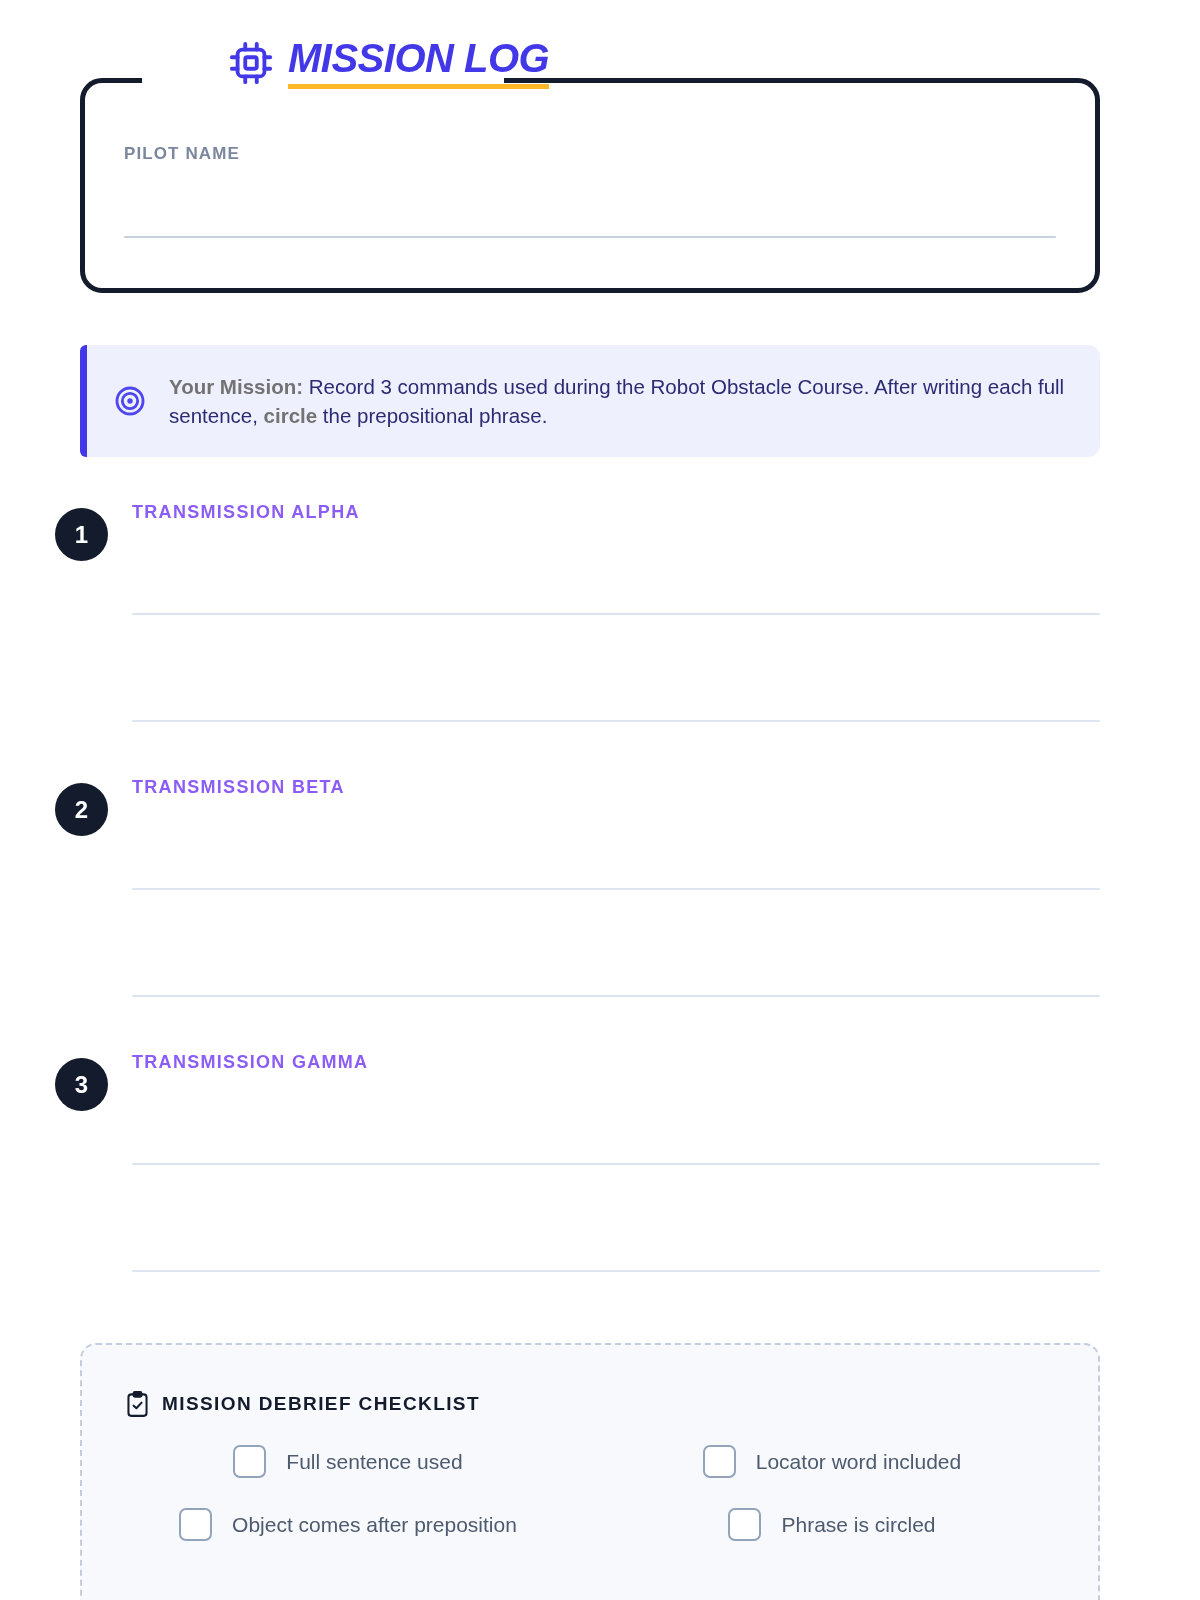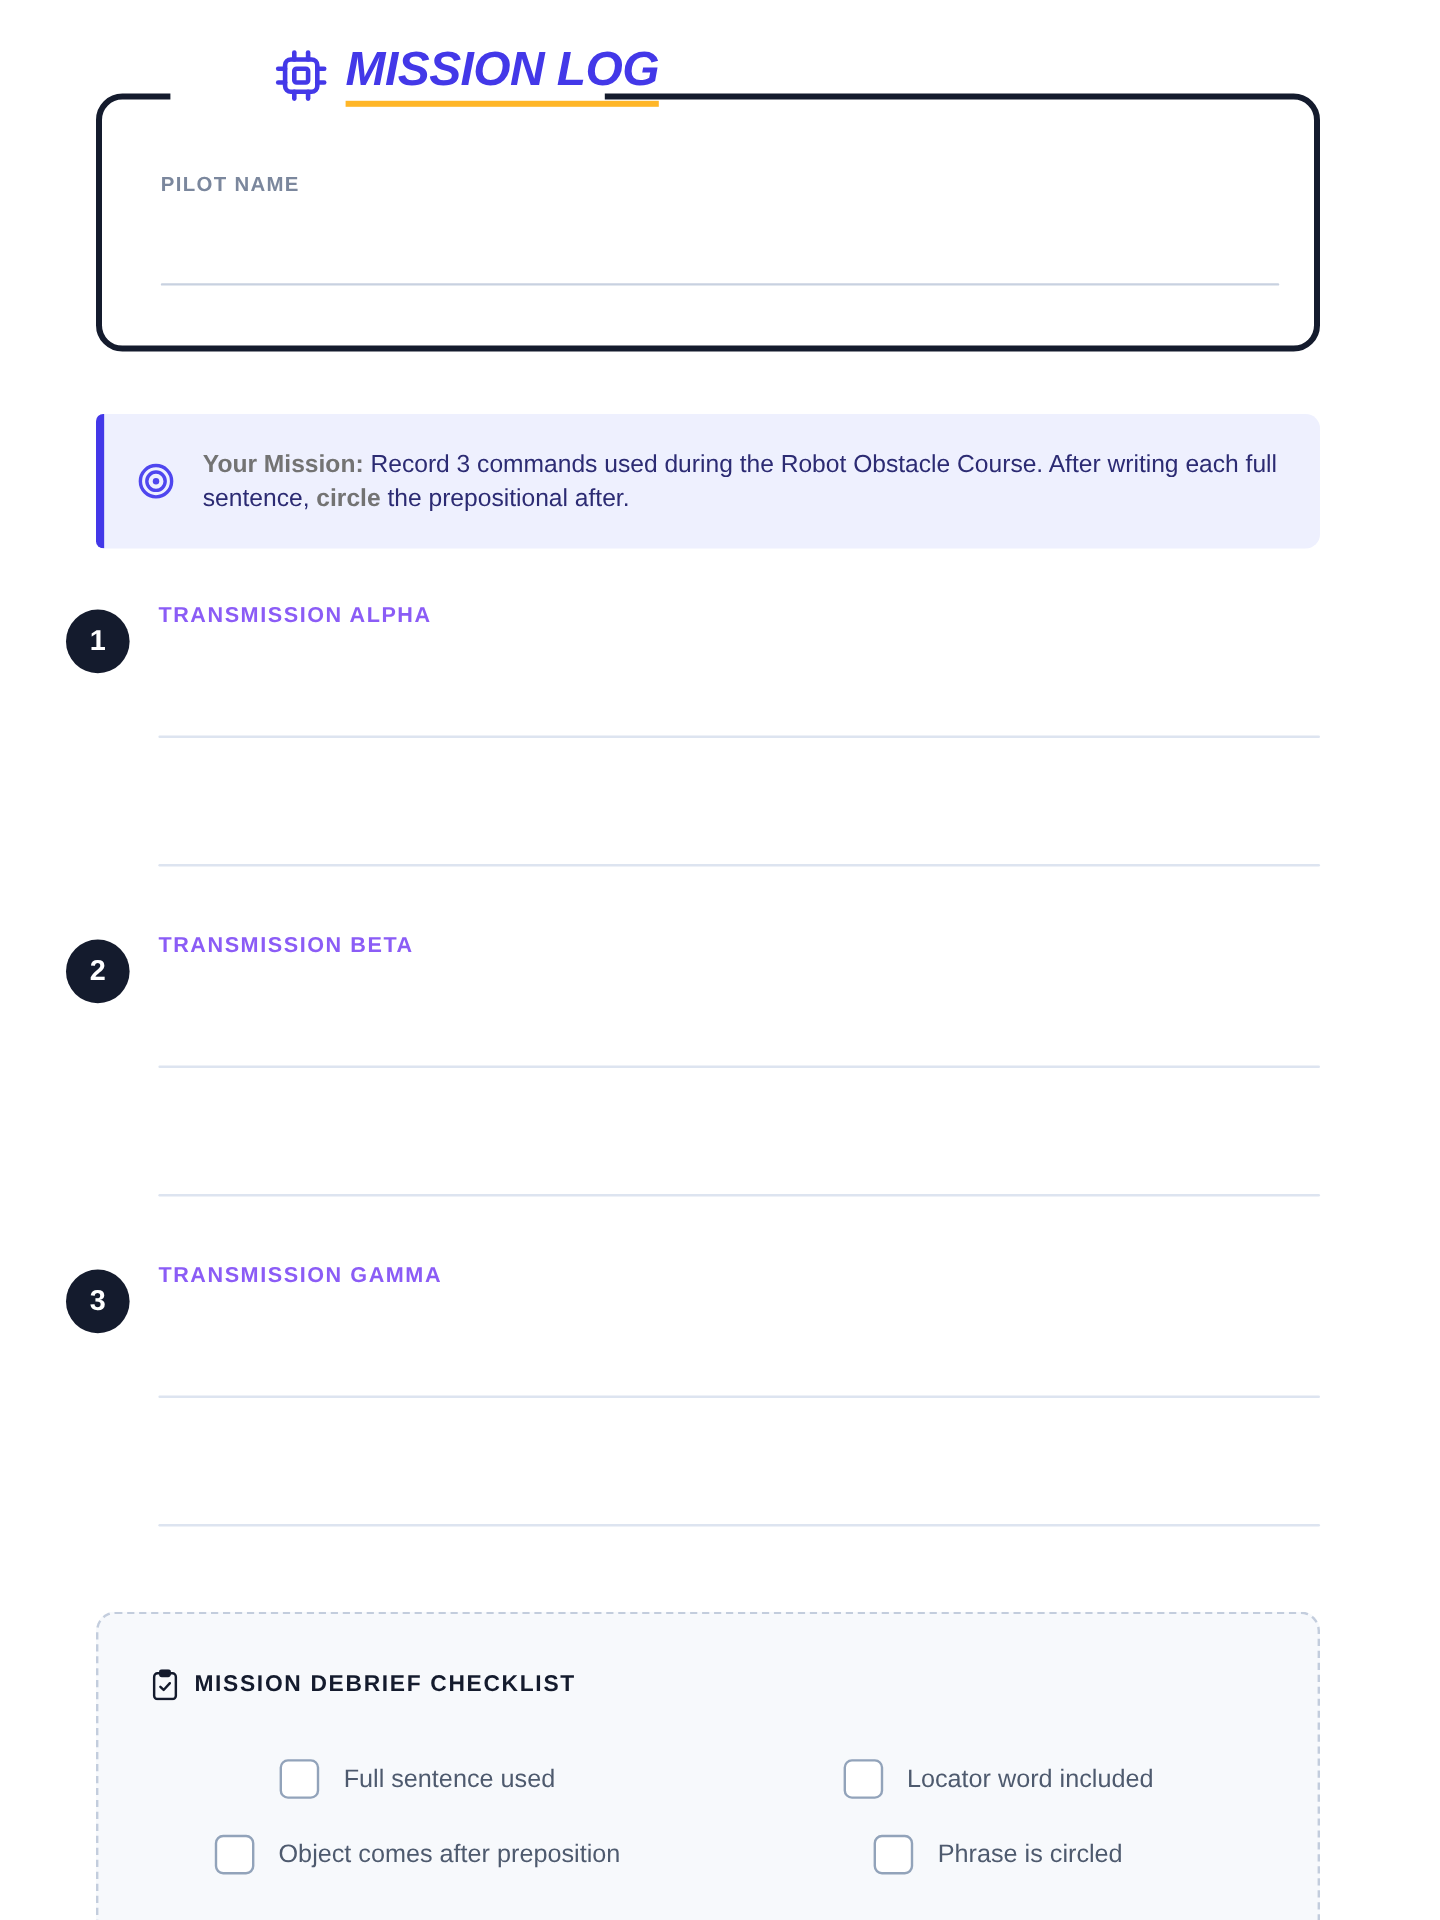--- a/index.html
+++ b/index.html
@@ -77,21 +77,20 @@
   .fields {
     position: absolute;
     left: 0;
     top: 0;
     width: 100%;
     height: 100%;
     display: flex;
     padding: 66px 44px 0 44px;
     box-sizing: border-box;
     gap: 52px;
-    margin-left: 10px;
   }
   .field {
     flex: 1 1 0;
     display: flex;
     flex-direction: column;
   }
   .field-label {
     font-size: 17px;
     font-weight: 700;
     letter-spacing: 1.1px;
@@ -187,21 +186,21 @@
     box-sizing: border-box;
     background: #f7f9fc;
     border: 2px dashed #c3cddd;
     border-radius: 16px;
     padding: 46px 44px 0 44px;
   }
   .cl-head {
     display: flex;
     align-items: center;
     gap: 13px;
-    margin-bottom: 49px;
+    margin-bottom: 28px;
   }
   .clip-icon { width: 23px; height: 26px; display: block; flex: none; }
   .cl-title {
     font-size: 19px;
     font-weight: 700;
     letter-spacing: 1.4px;
     color: #141b2d;
     text-transform: uppercase;
   }
   .cl-grid {
@@ -268,21 +267,21 @@
 
   <div class="callout">
     <span>
       <svg class="target-icon" viewBox="0 0 24 24" fill="none" stroke="#4f46ef" stroke-width="2">
         <circle cx="12" cy="12" r="9.2"></circle>
         <circle cx="12" cy="12" r="5.4"></circle>
         <circle cx="12" cy="12" r="1.9" fill="#4f46ef" stroke="none"></circle>
       </svg>
     </span>
     <div class="callout-text">
-      <b>Your Mission:</b><span> Record 3 commands used during the Robot Obstacle Course. After writing each full sentence, </span><b>circle</b><span> the prepositional after.</span>
+      <b>Your Mission:</b><span> Record 3 commands used during the Robot Obstacle Course. After writing each full sentence, </span><b>circle</b><span> the prepositional phrase.</span>
     </div>
   </div>
 
   <div class="section" style="top:508px;">
     <div class="sec-head">
       <div class="badge">1</div>
       <div class="sec-title">TRANSMISSION ALPHA</div>
     </div>
     <div class="lines" style="top:105px;">
       <div class="wline"></div>

